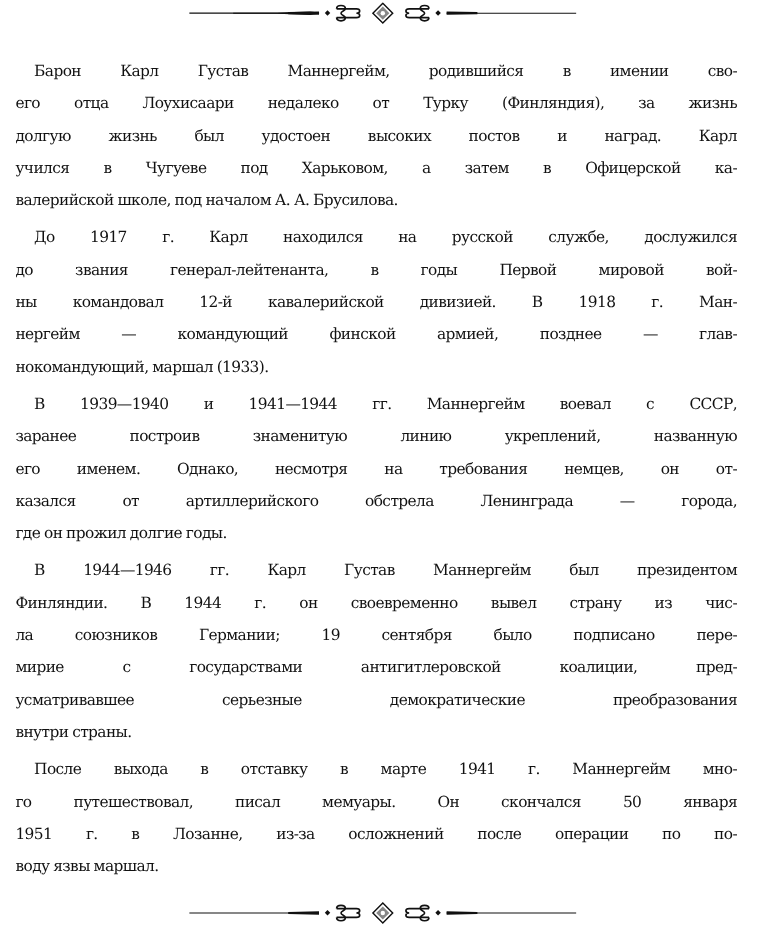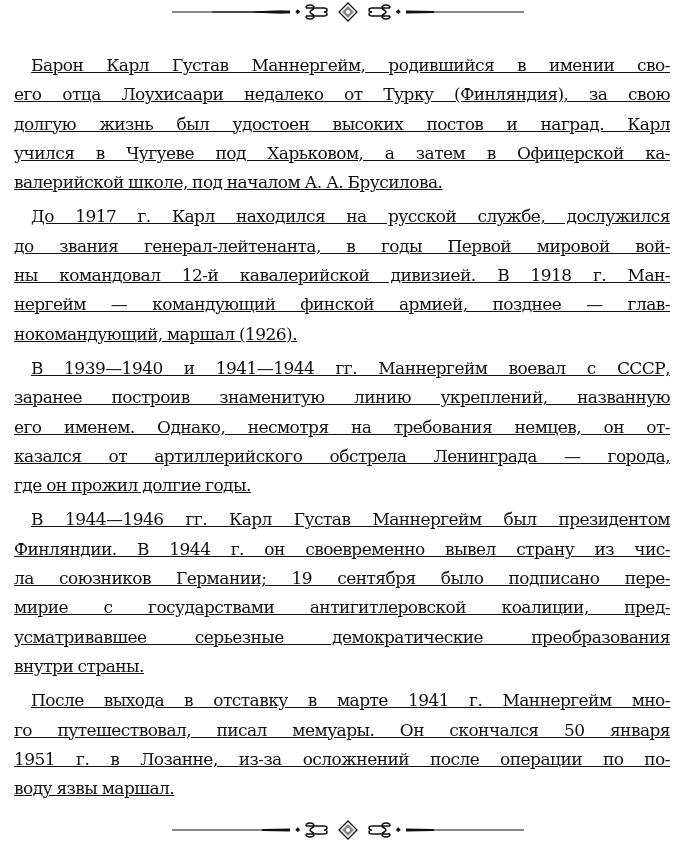--- a/index.html
+++ b/index.html
@@ -1,21 +1,21 @@
 <!DOCTYPE html>
 <html><head>
 <meta charset="utf-8">
 <style>
   html, body { margin:0; padding:0; background:#ffffff; }
   body { width:696px; height:842px; overflow:hidden; position:relative; font-family:"DejaVu Serif","Liberation Serif", serif; color:#111; }
   .ornament { position:absolute; left:172px; width:352px; height:20px; }
   .ornament.top { top:2px; }
   .ornament.bottom { top:820px; }
   .page-text { position:absolute; left:14px; top:51px; width:668px; }
-  .para { margin:0 12px 5px 0; font-size:17px; line-height:29.3px; text-align:justify; text-indent:17px; letter-spacing:-0.55px; word-spacing:-0.5px;text-decoration:underline; }
+  .para { margin:0 12px 5px 0; font-size:14px; line-height:29.3px; text-align:justify; text-indent:17px; letter-spacing:-0.55px; word-spacing:-0.5px; }
   .line { display:block; text-align:justify; text-align-last:justify; white-space:nowrap; }
   .line.last { text-align-last:left; }
   .para .line:first-child { padding-left:17px; }
   .para { text-indent:0; }
 </style>
 </head>
 <body>
 
 <svg class="ornament top" viewBox="0 0 352 20">
   <g fill="#111" stroke="#111">
@@ -30,31 +30,31 @@
     <path d="M218 6 C218 2 210 2 210 6 C210 8 214 8 214 10 C214 12 210 12 210 14 C210 18 218 18 218 14 M218 6 L200 6 C196 6 196 10 200 10 M218 14 L200 14 C196 14 196 10 200 10" fill="none" stroke-width="1.5"></path>
     <rect x="224.5" y="8" width="3.5" height="3.5" transform="rotate(45 226.25 9.75)" stroke="none"></rect>
     <path d="M234 8.5 L262 9 L262 11 L234 11.5 Z" stroke="none"></path>
     <path d="M234 10 L352 10" stroke-width="1"></path>
   </g>
 </svg>
 
 <div class="page-text">
   <p class="para">
     <span class="line">Барон Карл Густав Маннергейм, родившийся в имении сво-</span>
-    <span class="line">его отца Лоухисаари недалеко от Турку (Финляндия), за свою</span>
+    <span class="line">его отца Лоухисаари недалеко от Турку (Финляндия), за жизнь</span>
     <span class="line">долгую жизнь был удостоен высоких постов и наград. Карл</span>
     <span class="line">учился в Чугуеве под Харьковом, а затем в Офицерской ка-</span>
     <span class="line last">валерийской школе, под началом А. А. Брусилова.</span>
   </p>
   <p class="para">
     <span class="line">До 1917 г. Карл находился на русской службе, дослужился</span>
     <span class="line">до звания генерал-лейтенанта, в годы Первой мировой вой-</span>
     <span class="line">ны командовал 12-й кавалерийской дивизией. В 1918 г. Ман-</span>
     <span class="line">нергейм — командующий финской армией, позднее — глав-</span>
-    <span class="line last">нокомандующий, маршал (1926).</span>
+    <span class="line last">нокомандующий, маршал (1933).</span>
   </p>
   <p class="para">
     <span class="line">В 1939—1940 и 1941—1944 гг. Маннергейм воевал с СССР,</span>
     <span class="line">заранее построив знаменитую линию укреплений, названную</span>
     <span class="line">его именем. Однако, несмотря на требования немцев, он от-</span>
     <span class="line">казался от артиллерийского обстрела Ленинграда — города,</span>
     <span class="line last">где он прожил долгие годы.</span>
   </p>
   <p class="para">
     <span class="line">В 1944—1946 гг. Карл Густав Маннергейм был президентом</span>

